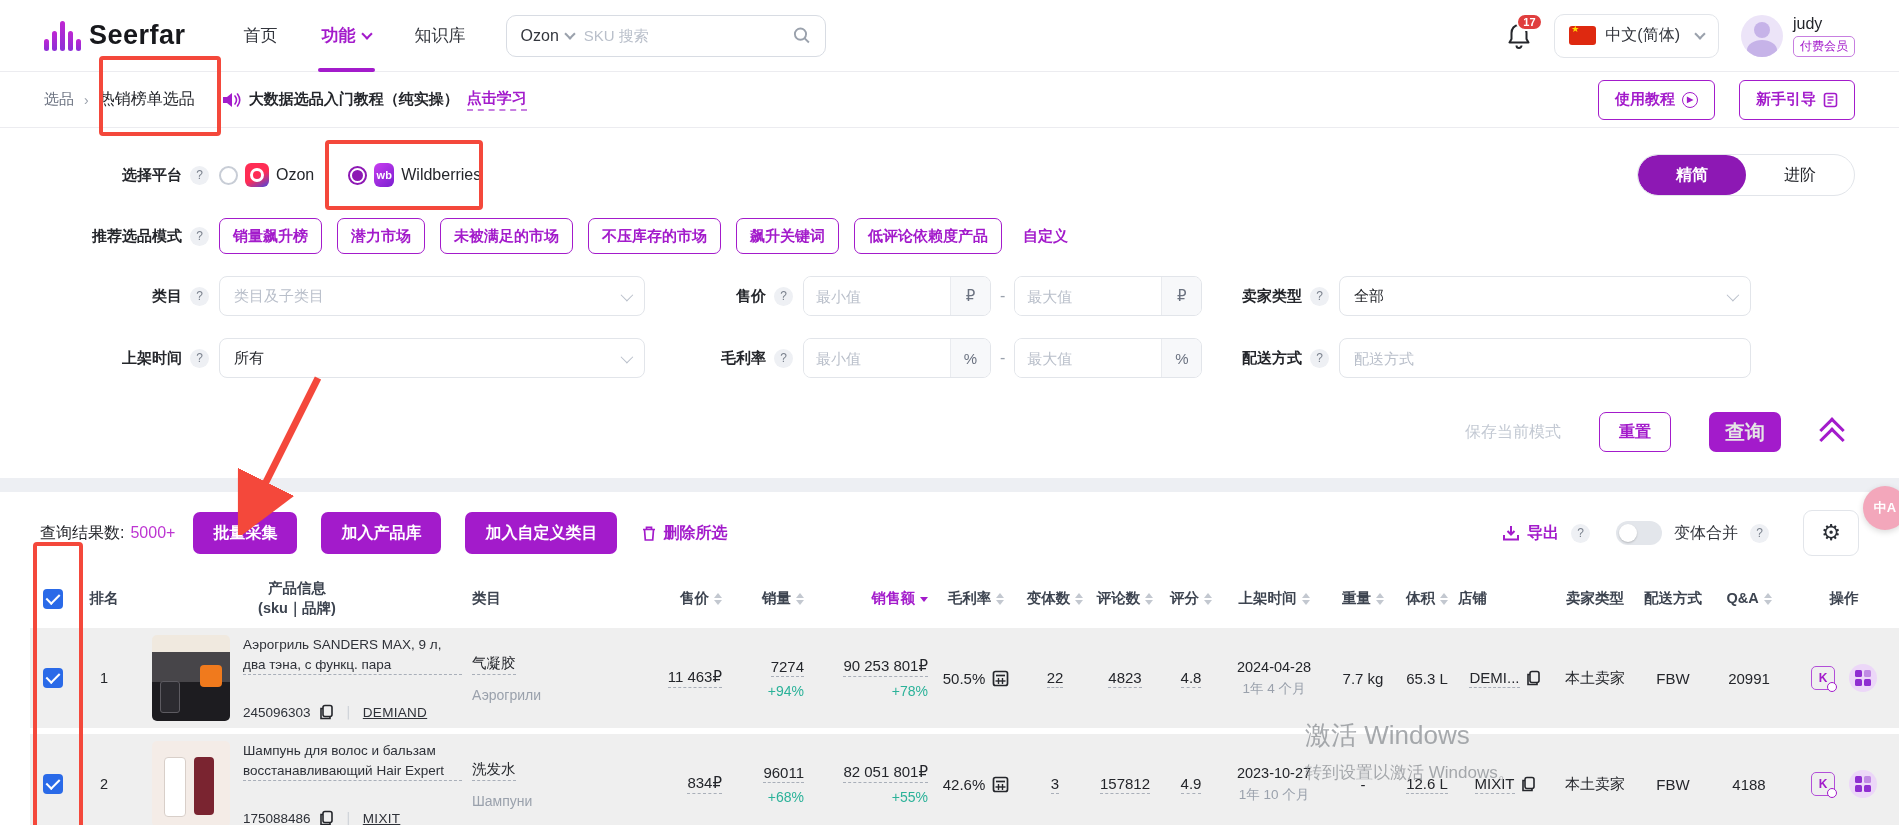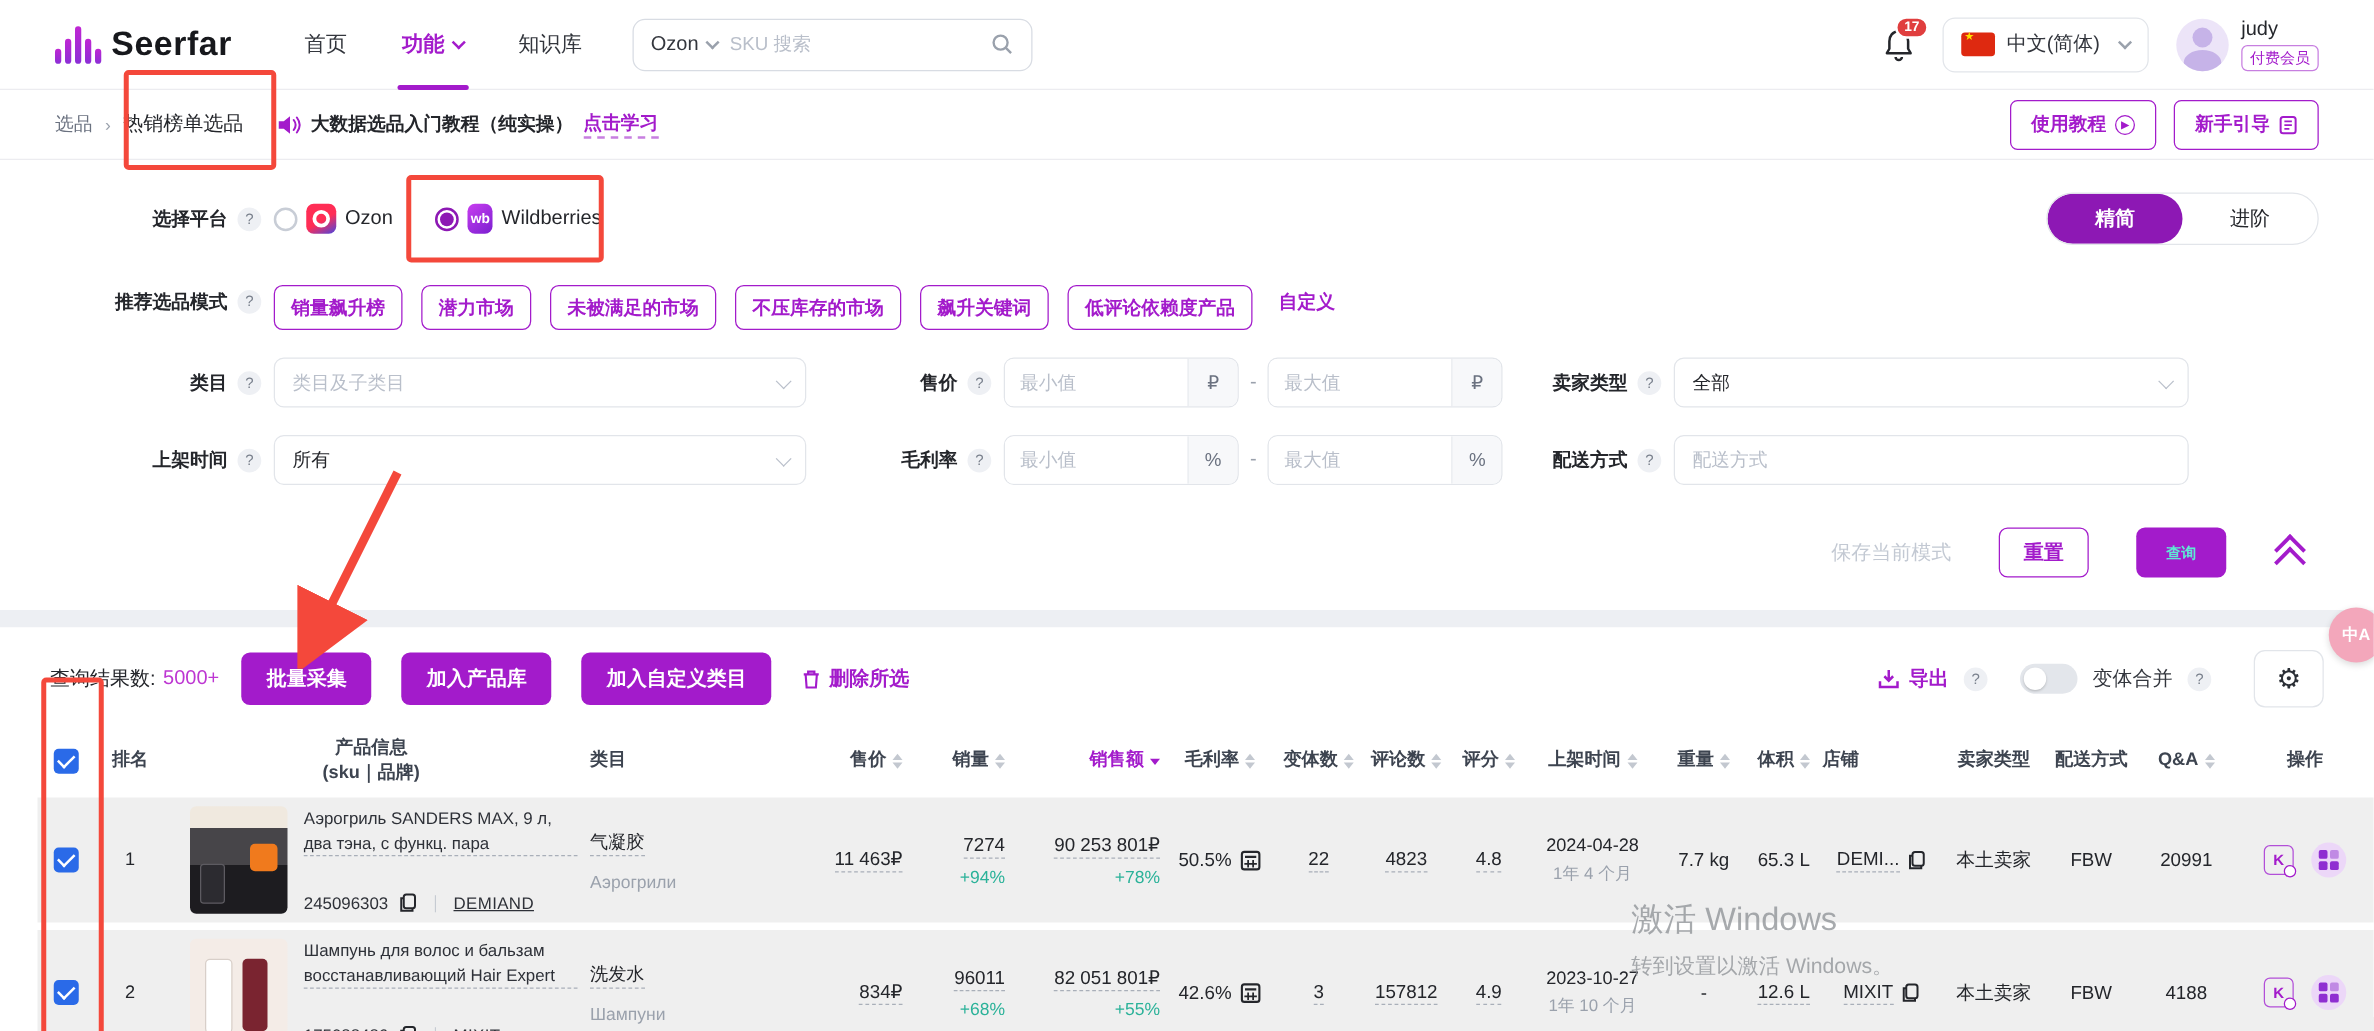--- a/index.html
+++ b/index.html
@@ -39,61 +39,61 @@
   .member-badge { font-size:12px; color:#a31bcb; border:1px solid #c77fe0; border-radius:5px; padding:1px 6px; }
 
   
   .subbar { height:56px; display:flex; align-items:center; padding:0 44px; border-bottom:1px solid #ececf0; background:#fff; }
   .crumb-root { font-size:15px; color:#6b7280; }
   .crumb-sep { margin:0 10px; color:#9aa1ac; font-size:14px; }
   .crumb-cur { font-size:16px; color:#24262b; }
   .announce { display:flex; align-items:center; margin-left:26px; gap:8px; }
   .announce-text { font-size:15px; color:#24262b; font-weight:600; }
   .announce-link { font-size:15px; color:#a31bcb; font-weight:600; border-bottom:2px dashed #c77fe0; padding-bottom:1px; cursor:pointer; }
-  .subbar-right { margin-left:auto; display:flex; gap:14px; }
+  .subbar-right { margin-left:auto; display:flex; gap:24px; }
   .ghost-btn { height:40px; border:1px solid #a31bcb; color:#a31bcb; border-radius:6px; display:flex; align-items:center; gap:7px; padding:0 16px; font-size:15px; font-weight:600; background:#fff; cursor:pointer; }
   .play-ic { width:16px; height:16px; border:1.5px solid #a31bcb; border-radius:50%; display:inline-flex; align-items:center; justify-content:center; font-size:8px; }
 
   
   .filter-card { background:#fff; padding:26px 44px 24px 40px; }
   .frow { display:flex; align-items:center; margin-bottom:22px; }
   .flabel { width:142px; text-align:right; font-size:15px; font-weight:700; color:#24262b; flex:none; }
   .qmark { width:19px; height:19px; border-radius:50%; background:#eef0f4; color:#7b828e; font-size:12px; display:inline-flex; align-items:center; justify-content:center; margin:0 10px 0 8px; flex:none; }
   .radio-opt { display:flex; align-items:center; gap:7px; margin-right:34px; font-size:16px; color:#24262b; cursor:pointer; }
   .radio { width:19px; height:19px; border-radius:50%; border:2px solid #c8cdd6; background:#fff; flex:none; }
   .radio.checked { border:2px solid #8d18b4; position:relative; }
   .radio.checked::after { content:""; position:absolute; inset:2px; border-radius:50%; background:#8d18b4; }
   .ozon-ic { width:24px; height:24px; border-radius:6px; background:linear-gradient(150deg,#ff2d55 55%,#1f4bff 110%); position:relative; }
   .ozon-ic::after { content:""; position:absolute; inset:5px; border-radius:50%; border:3px solid #fff; }
   .wb-ic { width:20px; height:24px; border-radius:6px; background:linear-gradient(140deg,#c93df0,#7a1fd0); color:#fff; font-size:11px; font-weight:700; display:flex; align-items:center; justify-content:center; }
   .mode-pills { margin-left:auto; display:flex; border:1px solid #e2e5ea; border-radius:21px; height:42px; overflow:hidden; }
   .pill { width:108px; display:flex; align-items:center; justify-content:center; font-size:16px; cursor:pointer; }
   .pill.on { background:#8d18b4; color:#fff; border-radius:21px; font-weight:600; }
   .pill.off { color:#24262b; }
-  .tag-btn { border:1px solid #a31bcb; color:#a31bcb; background:#fff; border-radius:7px; height:36px; padding:0 13px; display:flex; align-items:center; font-size:15px; font-weight:600; margin-right:15px; cursor:pointer;margin-top:10px; }
+  .tag-btn { border:1px solid #a31bcb; color:#a31bcb; background:#fff; border-radius:7px; height:36px; padding:0 13px; display:flex; align-items:center; font-size:15px; font-weight:600; margin-right:15px; cursor:pointer; }
   .plain-link { color:#a31bcb; font-size:15px; font-weight:600; margin-left:6px; cursor:pointer; }
   .fgroup { display:flex; align-items:center; }
   .g1 { width:662px; } .g2 { width:512px; } .g3 { flex:1; }
   .g2 .flabel { width:64px; } .g3 .flabel { width:88px; }
   .select { height:40px; border:1px solid #e2e5ea; border-radius:8px; background:#fff; display:flex; align-items:center; padding:0 14px; font-size:15px; }
   .select .ph { color:#b9bfca; } .select .val { color:#24262b; }
   .select .dd { margin-left:auto; color:#b9bfca; }
   .dd { display:inline-block; width:9px; height:9px; border-right:1.6px solid #b9bfca; border-bottom:1.6px solid #b9bfca; transform:rotate(45deg) translateY(-2px); }
   .sel-w { width:426px; } .sel-w3 { width:412px; }
   .input-grp { width:188px; height:40px; border:1px solid #e2e5ea; border-radius:8px; display:flex; overflow:hidden; background:#fff; }
   .input-grp input { border:0; outline:0; flex:1; padding:0 12px; font-size:15px; font-family:inherit; color:#33363d; min-width:0; }
   .input-grp input::placeholder { color:#b9bfca; }
   .addon { width:40px; background:#f7f8fa; border-left:1px solid #e9ebef; display:flex; align-items:center; justify-content:center; color:#6b7280; font-size:15px; flex:none; }
   .dash { margin:0 9px; color:#9aa1ac; }
   .wide-input { width:412px; height:40px; border:1px solid #e2e5ea; border-radius:8px; padding:0 14px; font-size:15px; font-family:inherit; color:#33363d; outline:0; }
   .wide-input::placeholder { color:#b9bfca; }
   .action-row { display:flex; align-items:center; justify-content:flex-end; gap:38px; margin-top:34px; margin-bottom:2px; padding-right:6px; }
   .save-mode { color:#c3c9d3; font-size:16px; }
   .reset-btn { width:72px; height:40px; border:1px solid #a31bcb; color:#a31bcb; background:#fff; border-radius:7px; font-size:16px; font-weight:700; cursor:pointer; }
-  .query-btn { width:72px; height:40px; border:0; background:#a31bcb; color:#5eead4; border-radius:7px; font-size:12px; font-weight:700; cursor:pointer; }
+  .query-btn { width:72px; height:40px; border:0; background:#a31bcb; color:#e5e5e5; border-radius:7px; font-size:20px; font-weight:700; cursor:pointer; }
   .dbl-chev { width:30px; height:26px; position:relative; cursor:pointer; }
   .dbl-chev i { position:absolute; left:4px; width:18px; height:18px; border-top:3.5px solid #a31bcb; border-left:3.5px solid #a31bcb; transform:rotate(45deg); }
   .dbl-chev i:nth-child(1){ top:2px; } .dbl-chev i:nth-child(2){ top:12px; }
   .gray-band { height:14px; background:#edeff3; }
 
   
   .toolbar { display:flex; align-items:center; padding:18px 40px 14px 40px; background:#fff; }
   .result-label { font-size:16px; color:#24262b; }
   .result-count { font-size:16px; color:#bd36d2; margin:0 18px 0 6px; }
   .solid-btn { height:42px; background:#a31bcb; color:#fff; border:0; border-radius:7px; padding:0 20px; font-size:16px; font-weight:700; margin-right:24px; cursor:pointer; }

